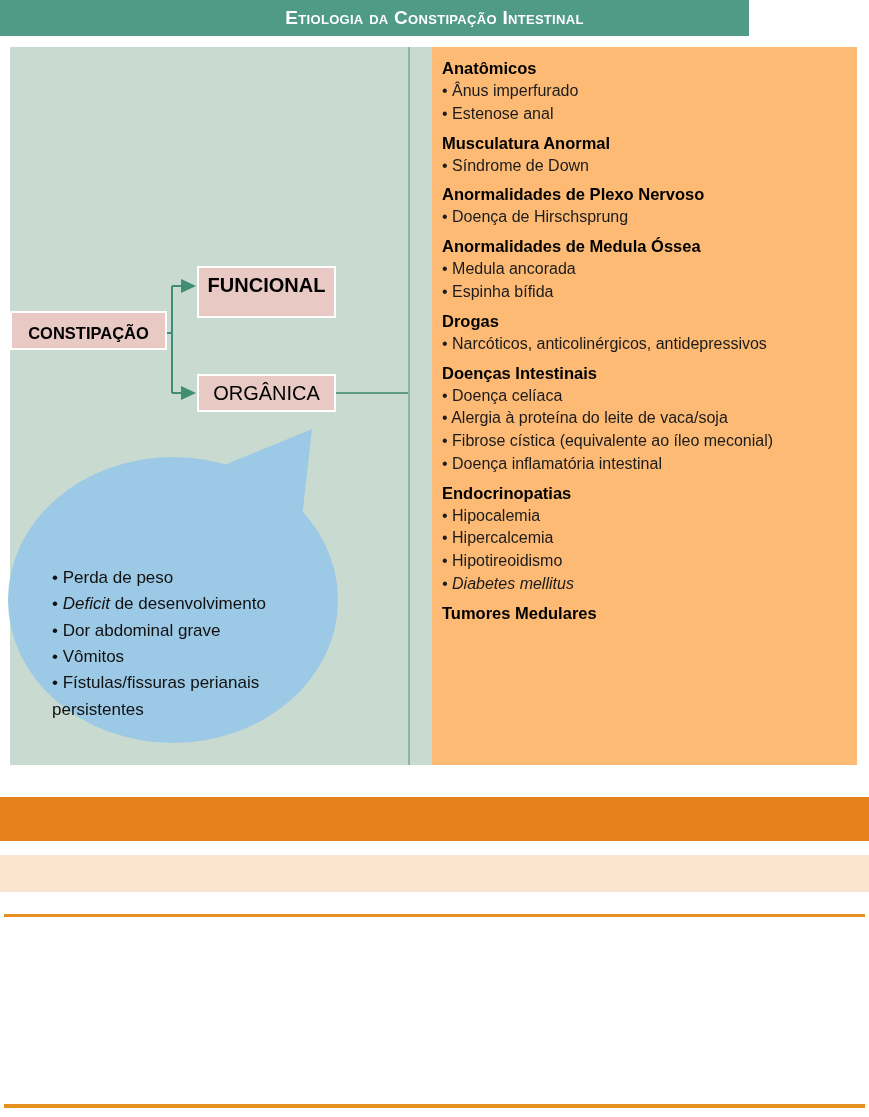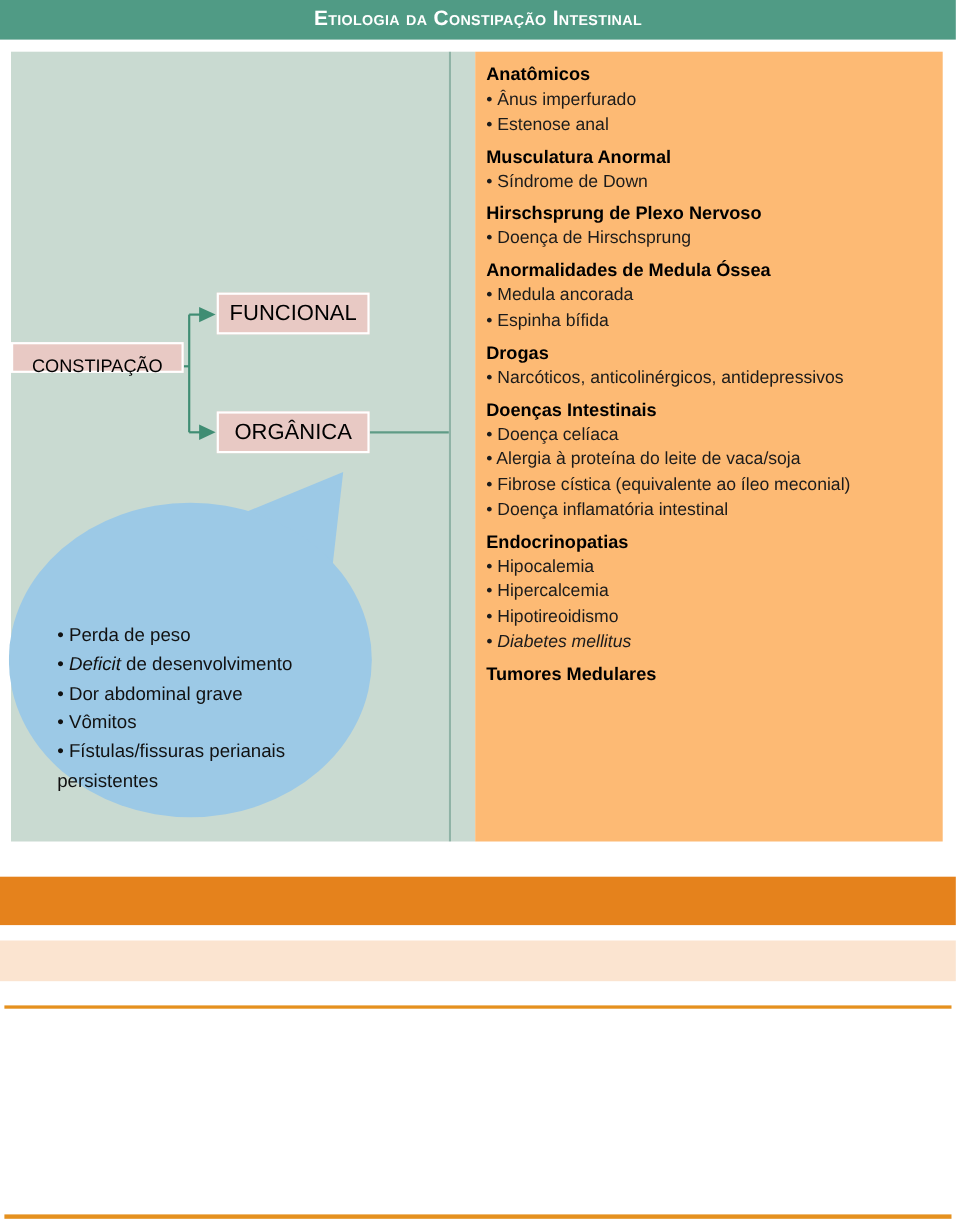--- a/index.html
+++ b/index.html
@@ -13,21 +13,21 @@
     position: relative;
     font-family: "Liberation Sans", sans-serif;
     overflow: hidden;
   }
 
   
   #title-bar {
     position: absolute;
     left: 0;
     top: 0;
-    width: 869px;
+    width: 749px;
     height: 36px;
     background: #509b85;
   }
   #title-text {
     position: absolute;
     left: 0;
     top: 0;
     width: 869px;
     line-height: 36px;
     text-align: center;
@@ -99,33 +99,33 @@
     border: 2px solid #ffffff;
     box-sizing: border-box;
     color: #000000;
     text-align: center;
     white-space: nowrap;
   }
   #box-constipacao {
     left: 10px;
     top: 311px;
     width: 157px;
-    height: 28px;
+    height: 39px;
     line-height: 40px;
     font-size: 16.5px;
-    font-weight: normal;
+    font-weight: bold;
   }
   #box-funcional {
     left: 197px;
     top: 266px;
     width: 139px;
-    height: 38px;
+    height: 52px;
     line-height: 34px;
     font-size: 20px;
-    font-weight: normal;
+    font-weight: bold;
   }
   #box-organica {
     left: 197px;
     top: 374px;
     width: 139px;
     height: 38px;
     line-height: 34px;
     font-size: 20px;
     font-weight: normal;
   }
@@ -238,21 +238,21 @@
   <div class="bline">• Vômitos</div>
   <div class="bline wrapcont">• Fístulas/fissuras perianais persistentes</div>
 </div>
 
 <div id="right-panel">
     <div class="grp-head first">Anatômicos</div>
     <div class="grp-item">• Ânus imperfurado</div>
     <div class="grp-item">• Estenose anal</div>
     <div class="grp-head">Musculatura Anormal</div>
     <div class="grp-item">• Síndrome de Down</div>
-    <div class="grp-head">Hirschsprung de Plexo Nervoso</div>
+    <div class="grp-head">Anormalidades de Plexo Nervoso</div>
     <div class="grp-item">• Doença de Hirschsprung</div>
     <div class="grp-head">Anormalidades de Medula Óssea</div>
     <div class="grp-item">• Medula ancorada</div>
     <div class="grp-item">• Espinha bífida</div>
     <div class="grp-head">Drogas</div>
     <div class="grp-item">• Narcóticos, anticolinérgicos, antidepressivos</div>
     <div class="grp-head">Doenças Intestinais</div>
     <div class="grp-item">• Doença celíaca</div>
     <div class="grp-item">• Alergia à proteína do leite de vaca/soja</div>
     <div class="grp-item">• Fibrose cística (equivalente ao íleo meconial)</div>

